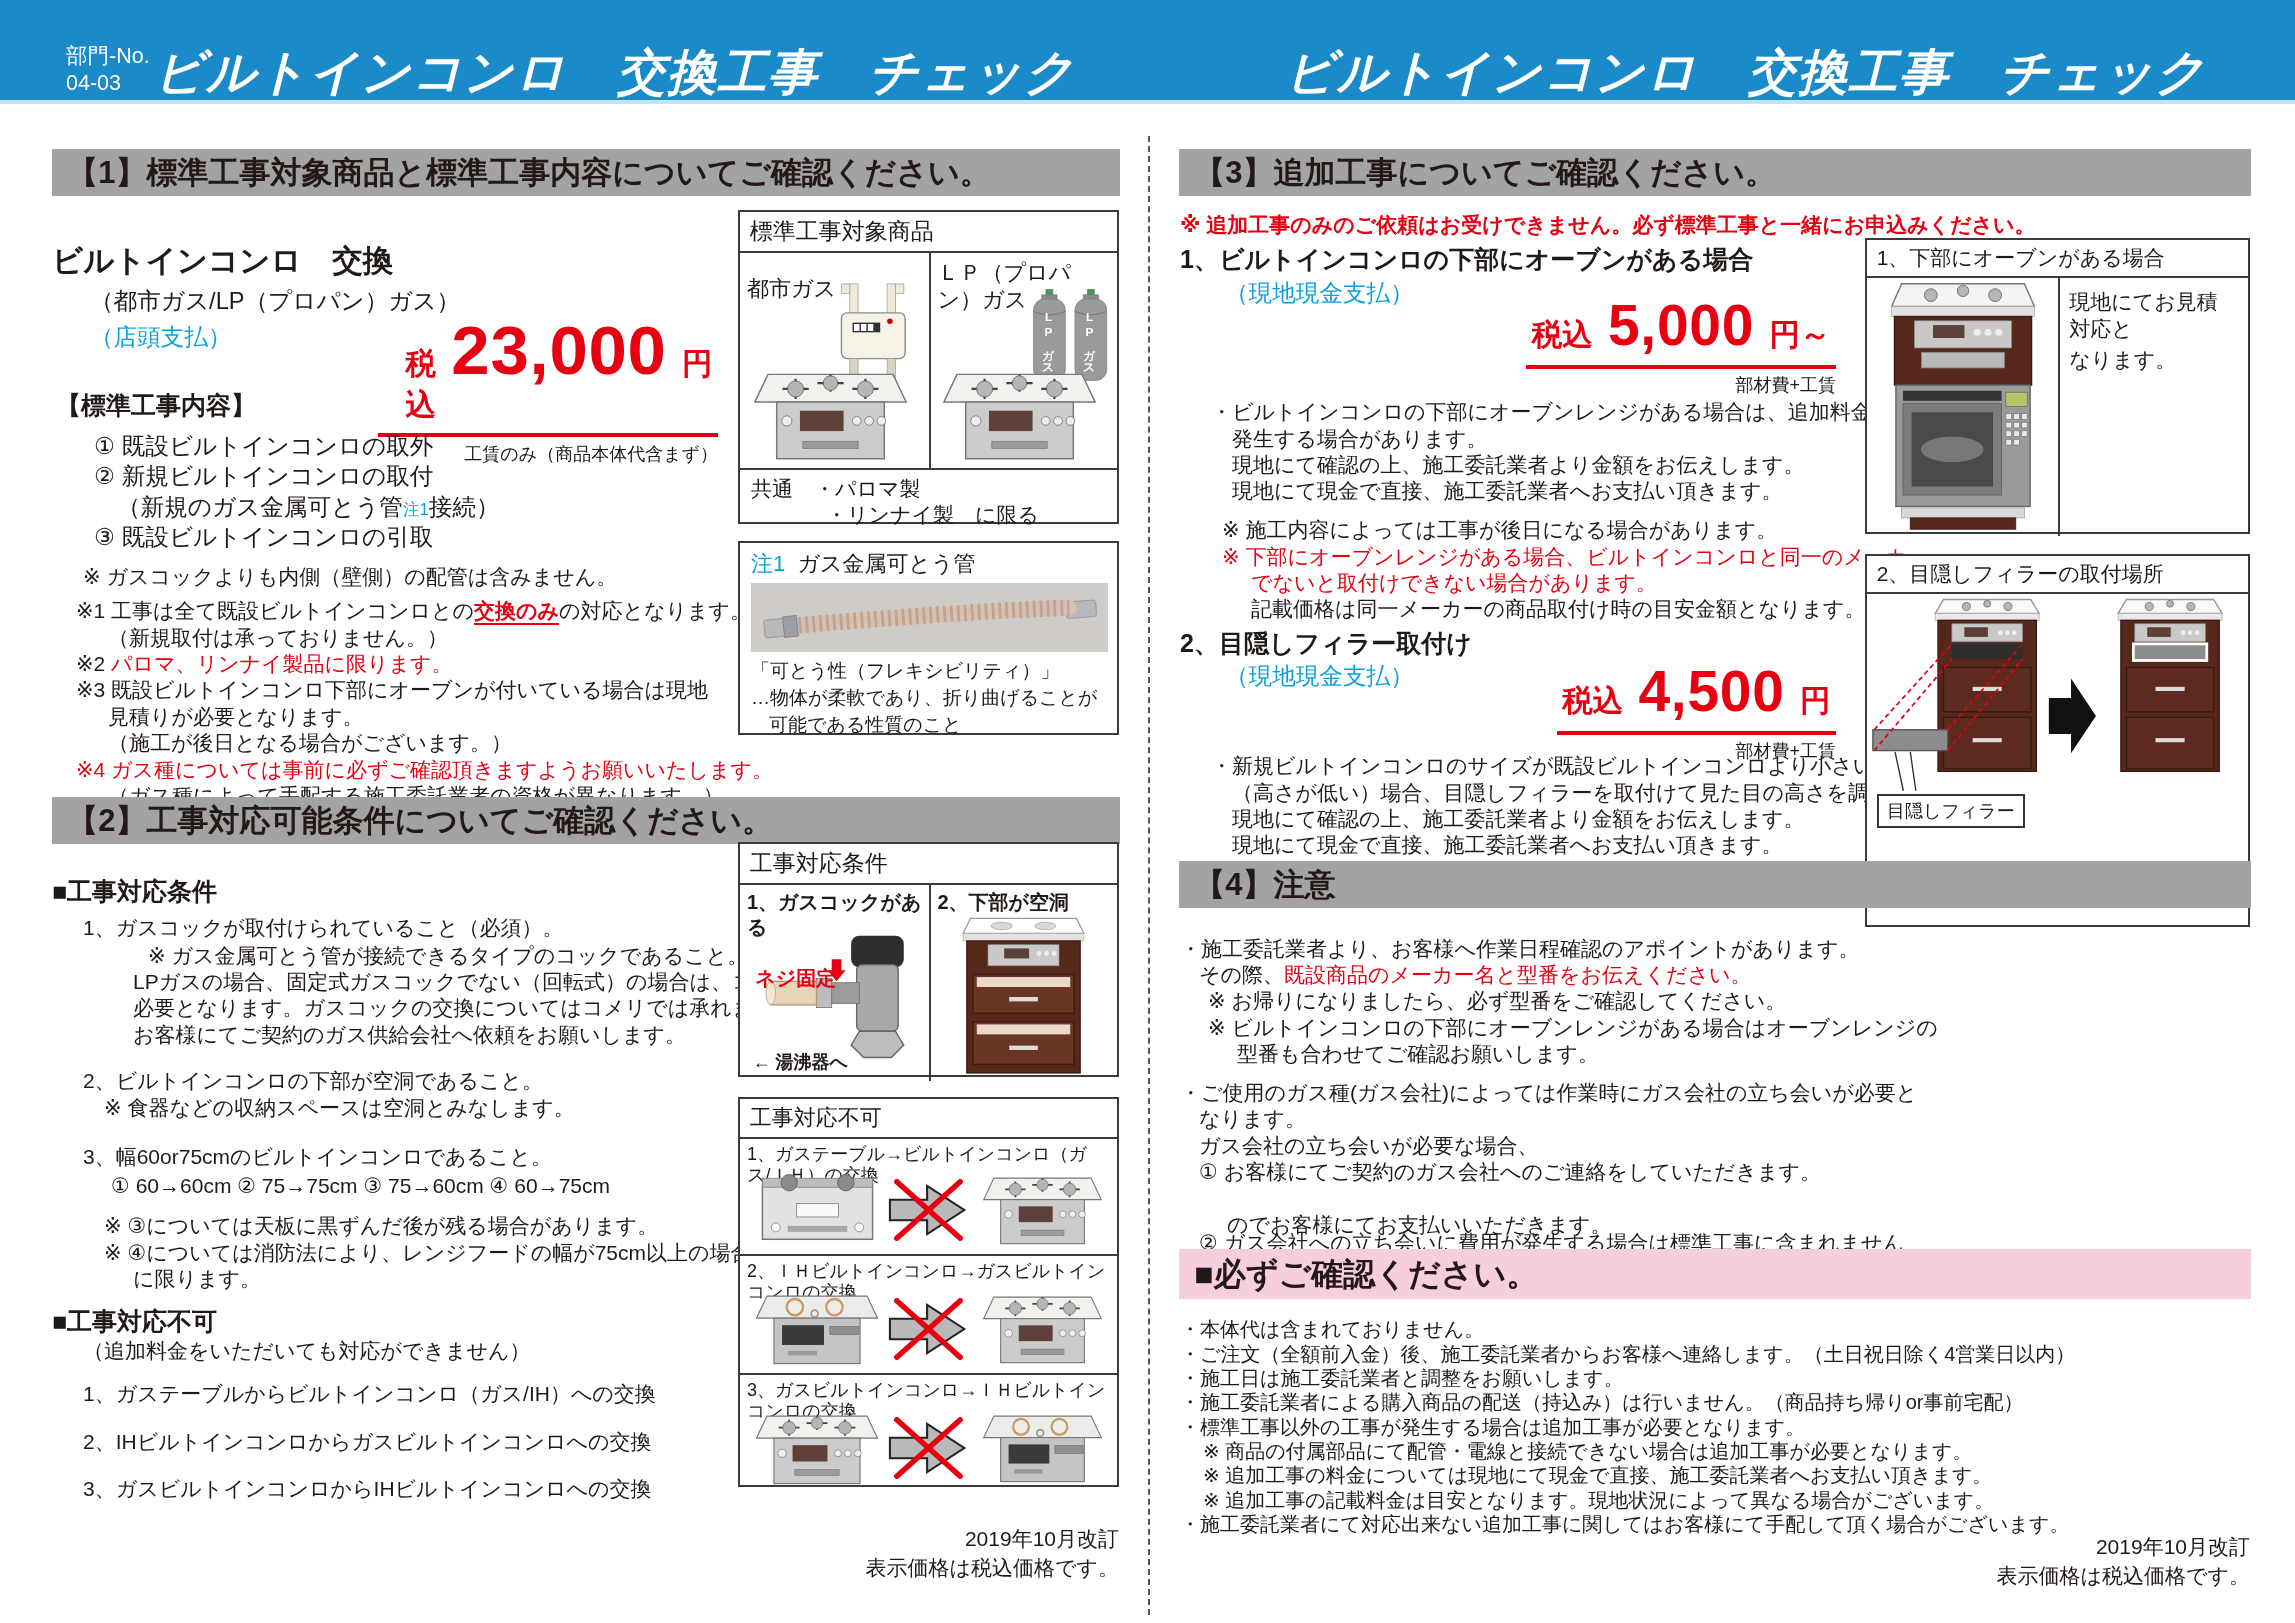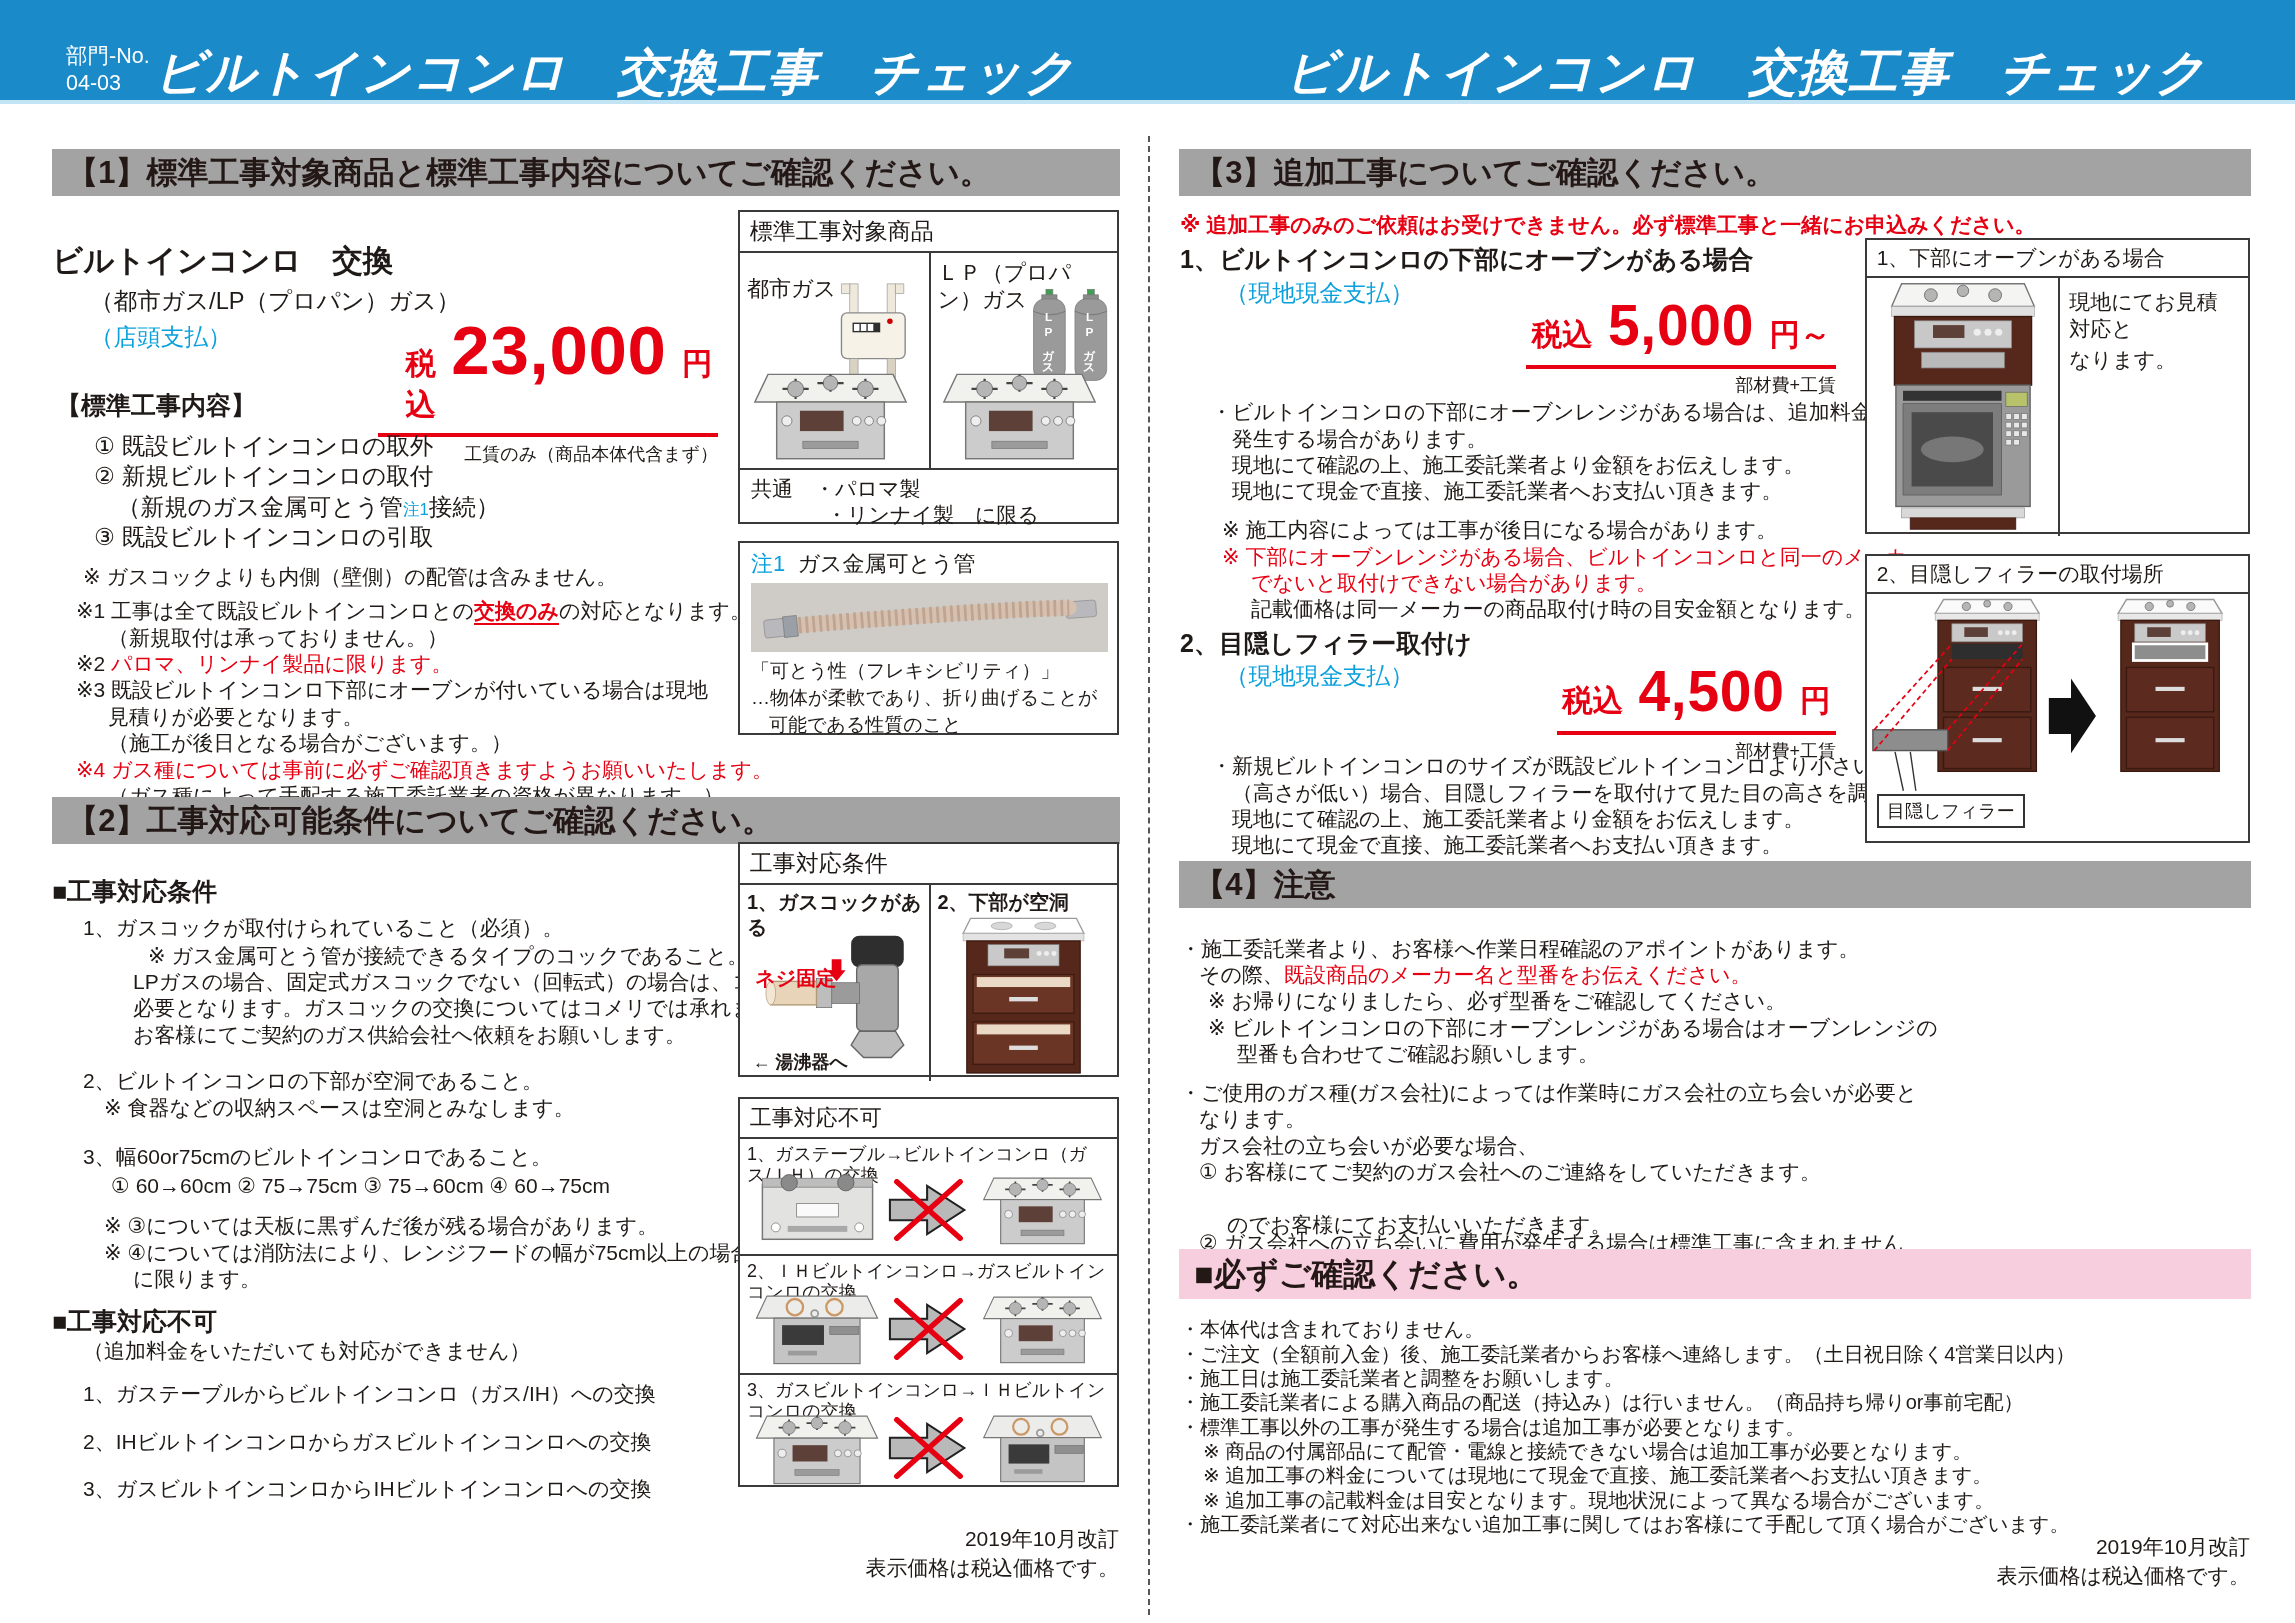--- a/index.html
+++ b/index.html
@@ -404,21 +404,21 @@
         <rect x="56" y="336" width="148" height="16" fill="#56281c" stroke="#3a1a10"></rect>
       </svg>
     </div>
     <div class="cell-divider" style="width:50%; padding:11px 9.7px;">
       <div class="t30">現地にてお見積対応と</div>
       <div class="t30" style="margin-top:5.6px;">なります。</div>
     </div>
   </div>
 </div>
 
-<div class="abs obox" style="left:1865px; top:554px; width:385px; height:289px;">
+<div class="abs obox" style="left:1865px; top:554px; width:385px; height:373px;">
   <div class="obox-title" style="font-size:21px;">2、目隠しフィラーの取付場所</div>
   <div style="position:relative; height:250px;">
     <svg width="381" height="248" viewBox="0 0 549 358">
 
       <g transform="translate(88,6)">
         <polygon points="22,2 148,2 160,22 10,22" fill="#fafafa" stroke="#999" stroke-width="2"></polygon>
         <circle cx="55" cy="12" r="6" fill="#b5b5b5" stroke="#666"></circle>
           <circle cx="85" cy="8" r="5" fill="#b5b5b5" stroke="#666"></circle>
           <circle cx="115" cy="12" r="6" fill="#b5b5b5" stroke="#666"></circle>
         <rect x="10" y="22" width="150" height="10" fill="#e8e8e8" stroke="#aaa"></rect>

